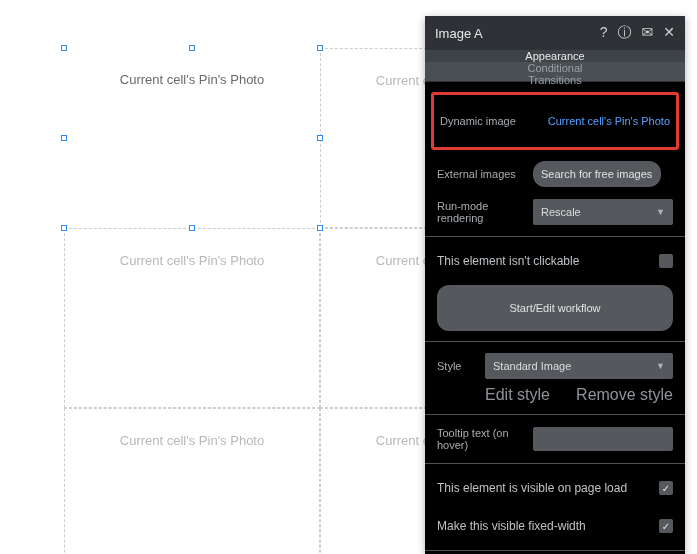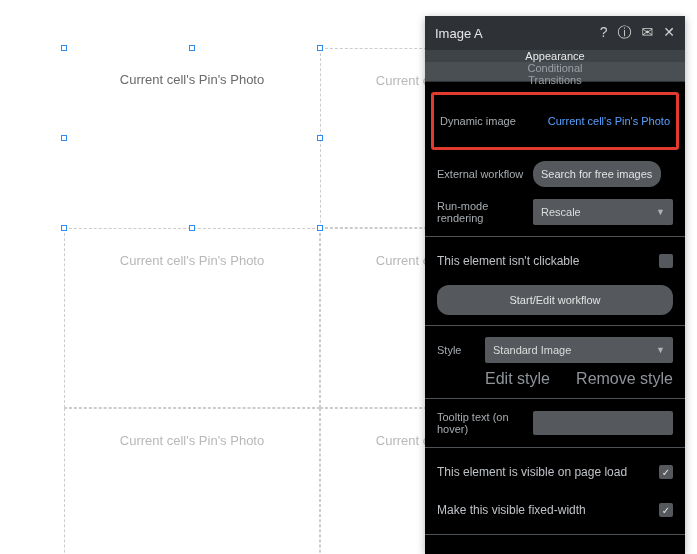--- a/index.html
+++ b/index.html
@@ -179,21 +179,21 @@
 
   <div class="panel-body">
 
 
     <div class="highlight-row">
       <div class="label">Dynamic image</div>
       <div class="dyn-val">Current cell's Pin's Photo</div>
     </div>
 
     <div class="row">
-      <div class="label">External workflow</div>
+      <div class="label">External images</div>
       <div class="ctrl">
           <div class="btn wide">Search for free images</div>
         </div>
     </div>
 
     <div class="row">
       <div class="label">Run-mode rendering</div>
       <div class="ctrl">
         <div class="select">
           <span>Rescale</span>
@@ -202,21 +202,21 @@
       </div>
     </div>
 
     <div class="sep"></div>
 
     <div class="row" style="justify-content: space-between;">
       <div>This element isn't clickable</div>
       <span class="check"></span>
     </div>
 
-    <div class="btn full" style="height:30px; margin-bottom:6px;">Start/Edit workflow</div>
+    <div class="btn full" style="height:46px; margin-bottom:6px;">Start/Edit workflow</div>
 
     <div class="sep"></div>
 
     <div class="row">
       <div class="label" style="width:48px;">Style</div>
       <div class="ctrl">
         <div class="select">
           <span>Standard Image</span>
           <span class="caret">▼</span>
         </div>

